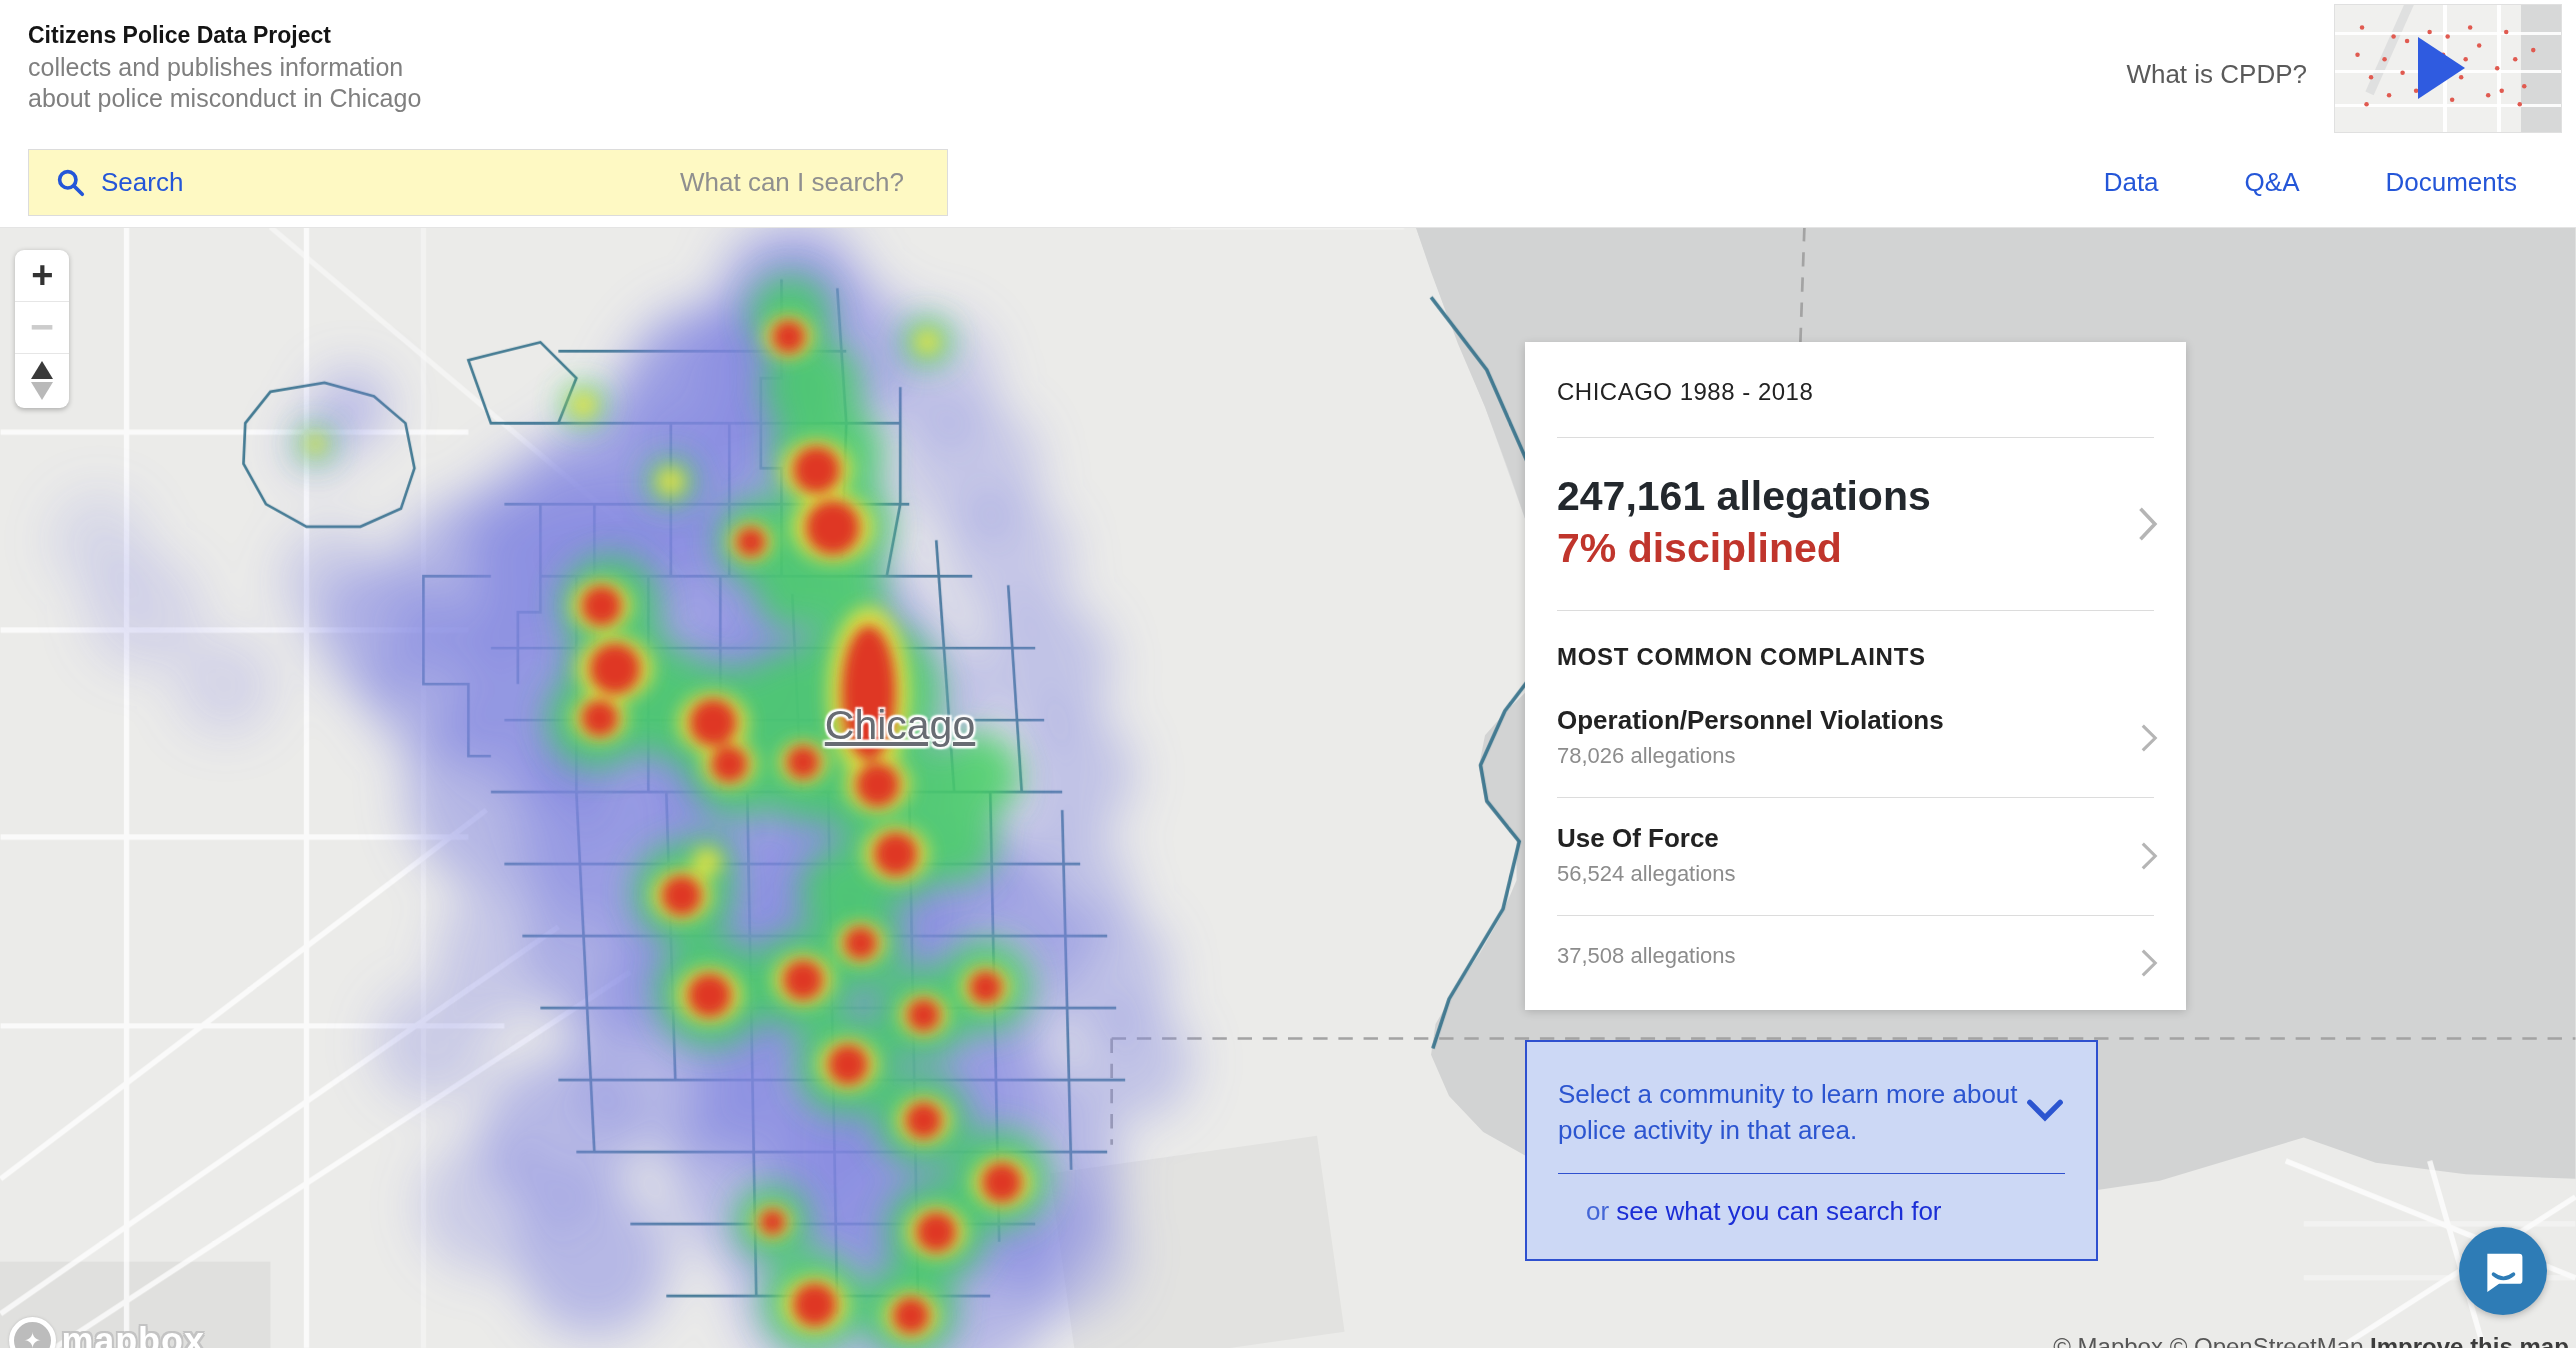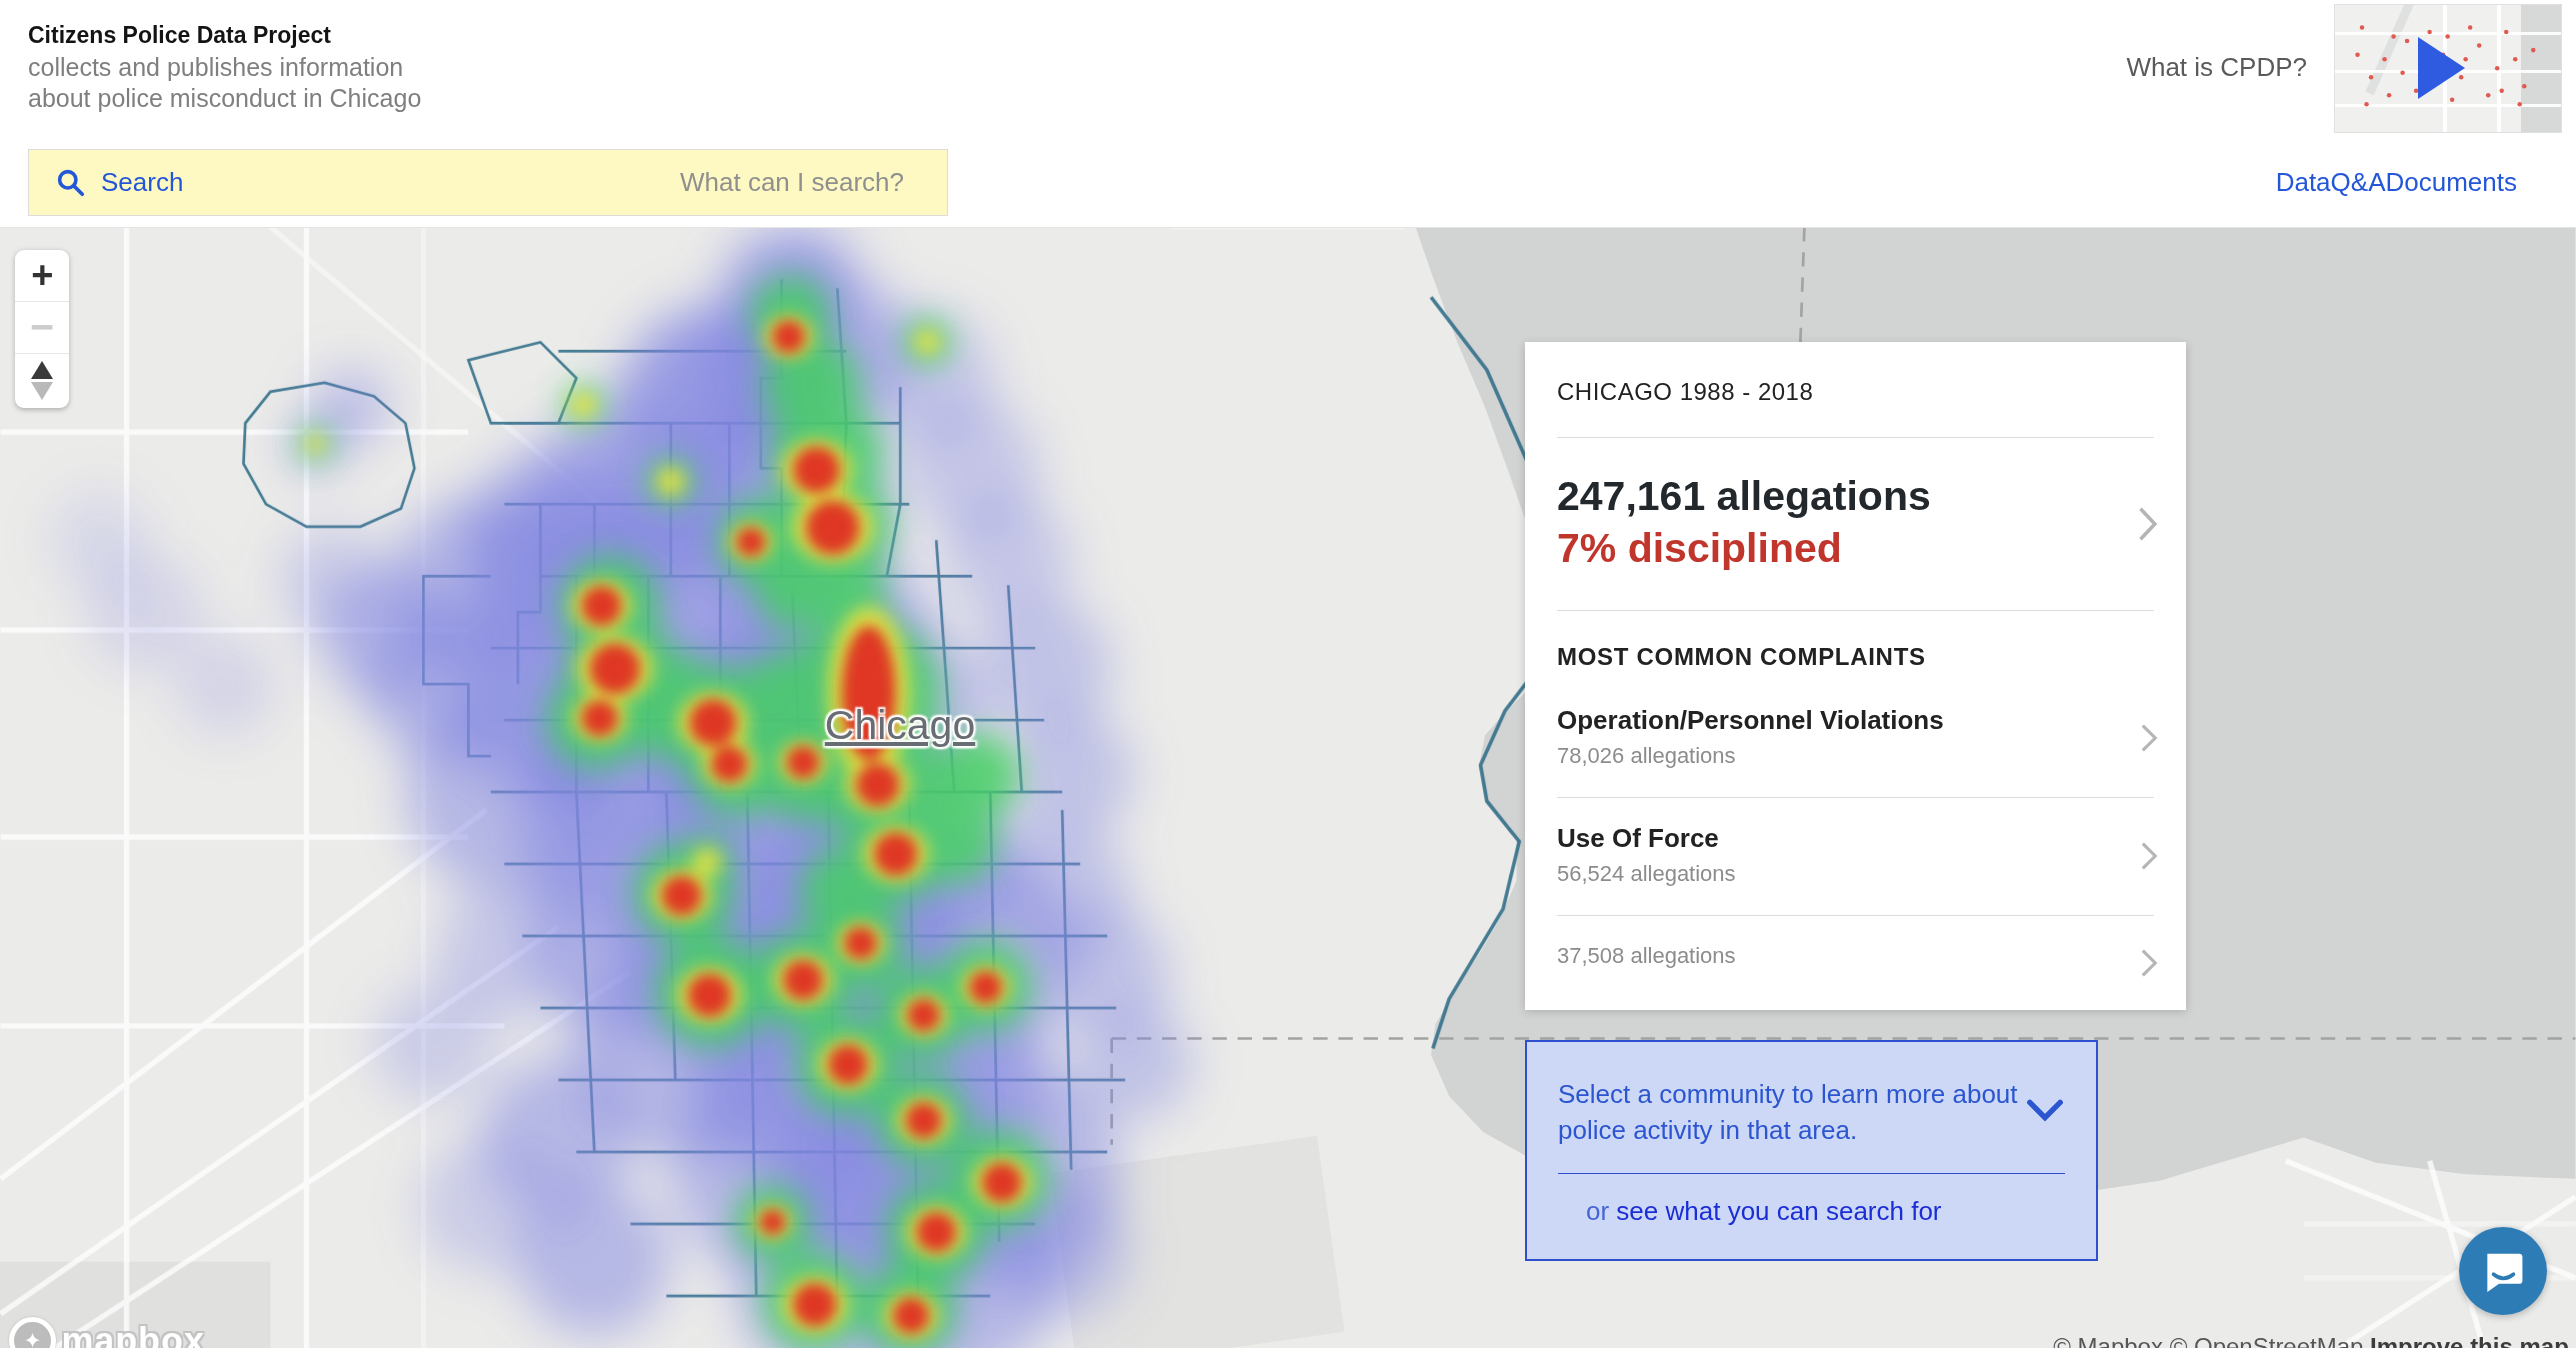--- a/index.html
+++ b/index.html
@@ -11,31 +11,31 @@
           border-bottom:1.8px solid #e4e4e4;z-index:30;}
   .brand{position:absolute;left:28px;top:20px;line-height:31.5px;}
   .brand-title{font-size:23px;font-weight:bold;color:#141414;}
   .brand-sub{font-size:25px;color:#7f7f7f;}
   .searchbar{position:absolute;left:28px;top:149px;width:920px;height:67px;
              background:#fef9c3;border:1.8px solid #dcdcdc;box-sizing:border-box;
              display:flex;align-items:center;cursor:pointer;}
   .searchbar .mag{margin-left:27px;}
   .search-label{margin-left:16px;font-size:26px;color:#2456d8;}
   .search-hint{margin-left:auto;margin-right:43px;font-size:26px;color:#8f8f8f;}
-  .whatis{position:absolute;right:269px;top:52px;font-size:26px;color:#5a5a5a;cursor:pointer;}
+  .whatis{position:absolute;right:269px;top:59px;font-size:26px;color:#5a5a5a;cursor:pointer;}
   .thumb{position:absolute;left:2334px;top:3.6px;width:228px;height:129px;background:#f0f0ee;
          border:1.8px solid #e0e0e0;box-sizing:border-box;overflow:hidden;cursor:pointer;}
   .thumb .lakepart{position:absolute;right:0;top:0;width:40px;height:129px;background:#d7d8d8;}
   .thumb .riv{position:absolute;left:52px;top:-14.4px;width:9px;height:108px;background:#dfe0e0;transform:rotate(24deg);}
   .thumb .road-h{position:absolute;left:0;width:100%;height:3.6px;background:#fff;opacity:.9;}
   .thumb .road-v{position:absolute;top:0;width:3.6px;height:100%;background:#fff;opacity:.9;}
   .thumb svg{position:absolute;left:0;top:0;}
   .play{position:absolute;left:83px;top:32px;width:0;height:0;
         border-left:47px solid #2f5be0;border-top:31px solid transparent;border-bottom:31px solid transparent;}
-  .nav{position:absolute;right:59px;top:167px;display:flex;}
+  .nav{position:absolute;right:59px;top:167px;display:flex;gap:86px;}
   .nav a{font-size:26px;color:#2456d8;text-decoration:none;cursor:pointer;}
 
   
   .map{position:absolute;left:0;top:227px;width:2576px;height:1121px;background:#ebebe9;z-index:1;}
   .map svg.base{position:absolute;left:0;top:0;}
   .city-label{position:absolute;left:783px;top:475px;width:234px;text-align:center;
               font-size:41px;color:#686c73;
               text-shadow:0 0 3.6px #fff,1.8px 1.8px 1.8px #fff,-1.8px -1.8px 1.8px #fff,1.8px -1.8px 1.8px #fff,-1.8px 1.8px 1.8px #fff;text-decoration:underline;}
   
   .zoomctl{position:absolute;left:15.3px;top:23.4px;width:54px;height:158px;background:#fff;

